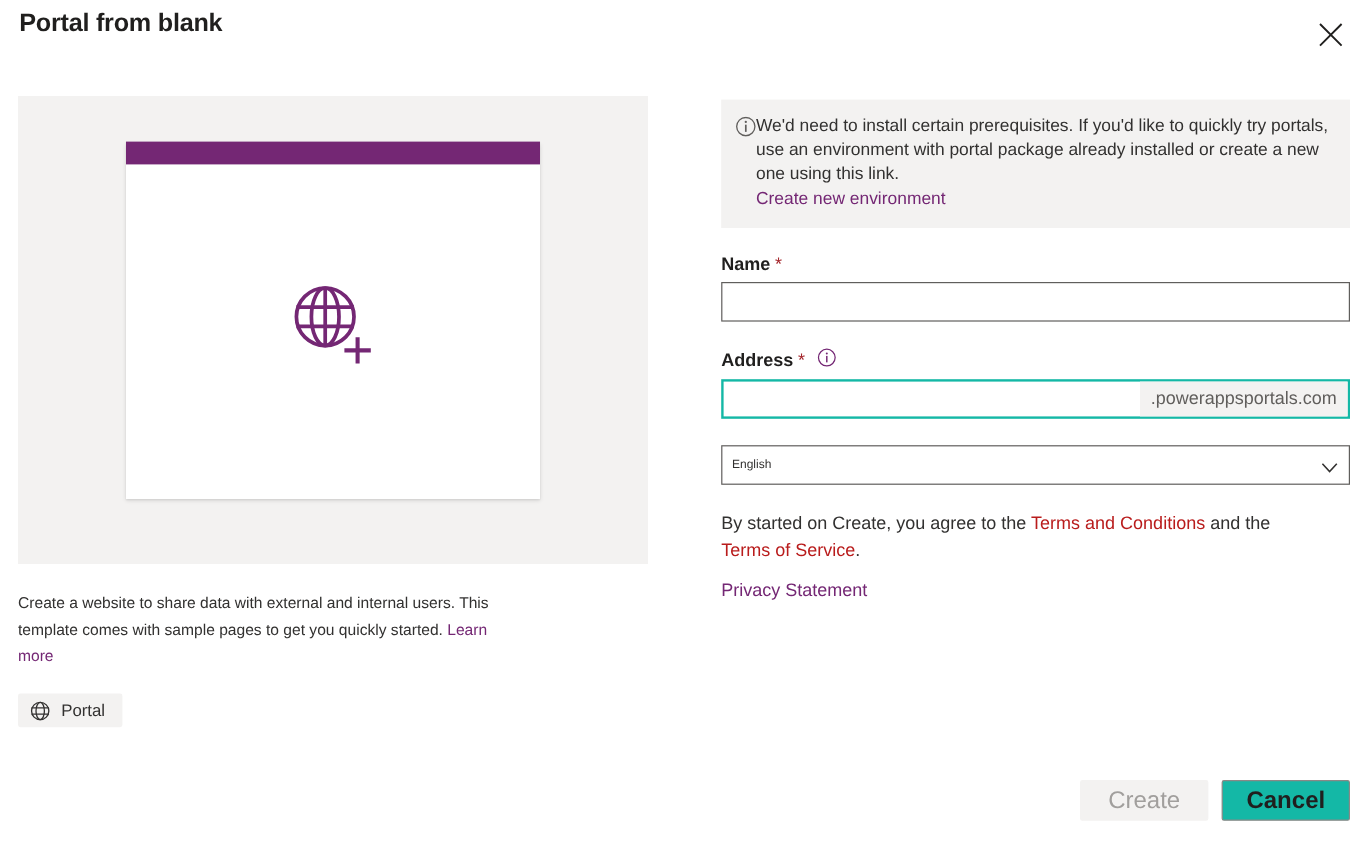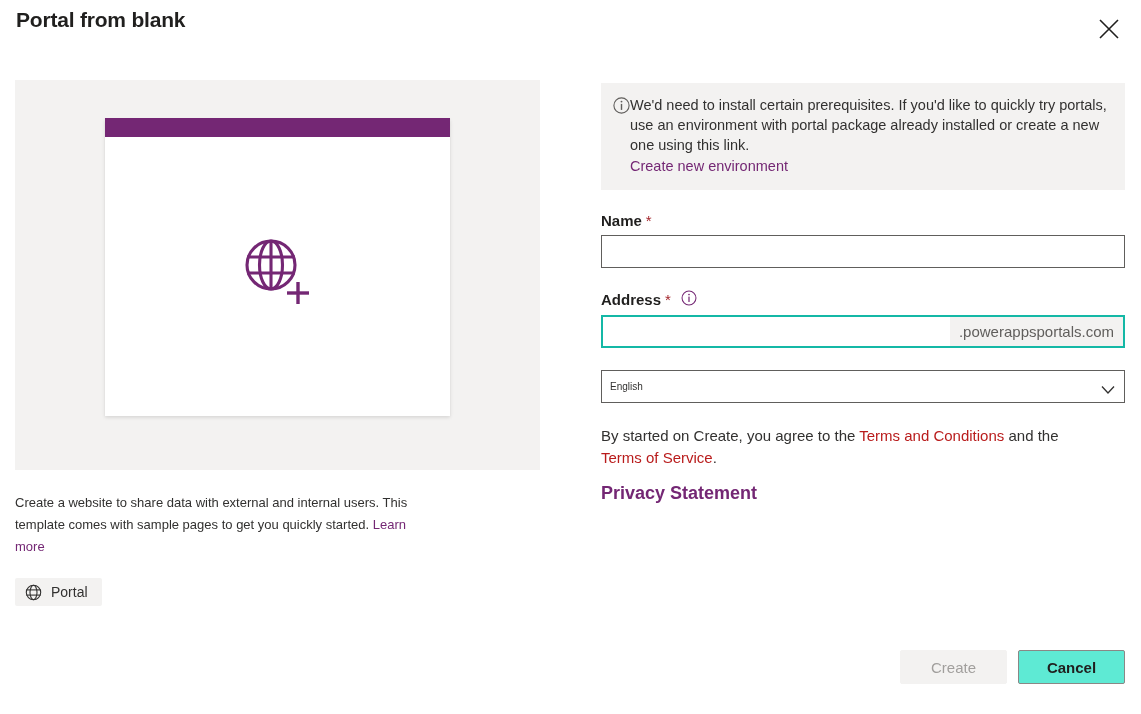--- a/index.html
+++ b/index.html
@@ -231,50 +231,49 @@
   }
   .legal-text a {
     color: #b91c1c;
     text-decoration: none;
     cursor: pointer;
   }
   .privacy-line { margin-top: 14px; }
   .privacy-line a {
     color: #742774;
     text-decoration: none;
-    font-size: 18px;
-    cursor: pointer;
-    font-weight: bold;
+    font-size: 15px;
+    cursor: pointer;
   }
 
   
   .footer-buttons {
     position: absolute;
     right: 16px;
     bottom: 12px;
     display: flex;
     gap: 11px;
   }
   .btn {
     height: 34px;
     min-width: 107px;
     font-family: "Liberation Sans", sans-serif;
-    font-size: 15px;
+    font-size: 20px;
     border-radius: 2px;
     cursor: pointer;
     padding: 0 14px;
   }
   .btn-primary-disabled {
     background: #f3f2f1;
     color: #a19f9d;
     border: 1px solid #f3f2f1;
     cursor: default;
   }
   .btn-secondary {
-    background: #5eead4;
+    background: #14b8a6;
     color: #201f1e;
     border: 1px solid #8a8886;
     font-weight: bold;
   }
 </style>
 </head>
 <body>
 
 <div class="dialog">
 

